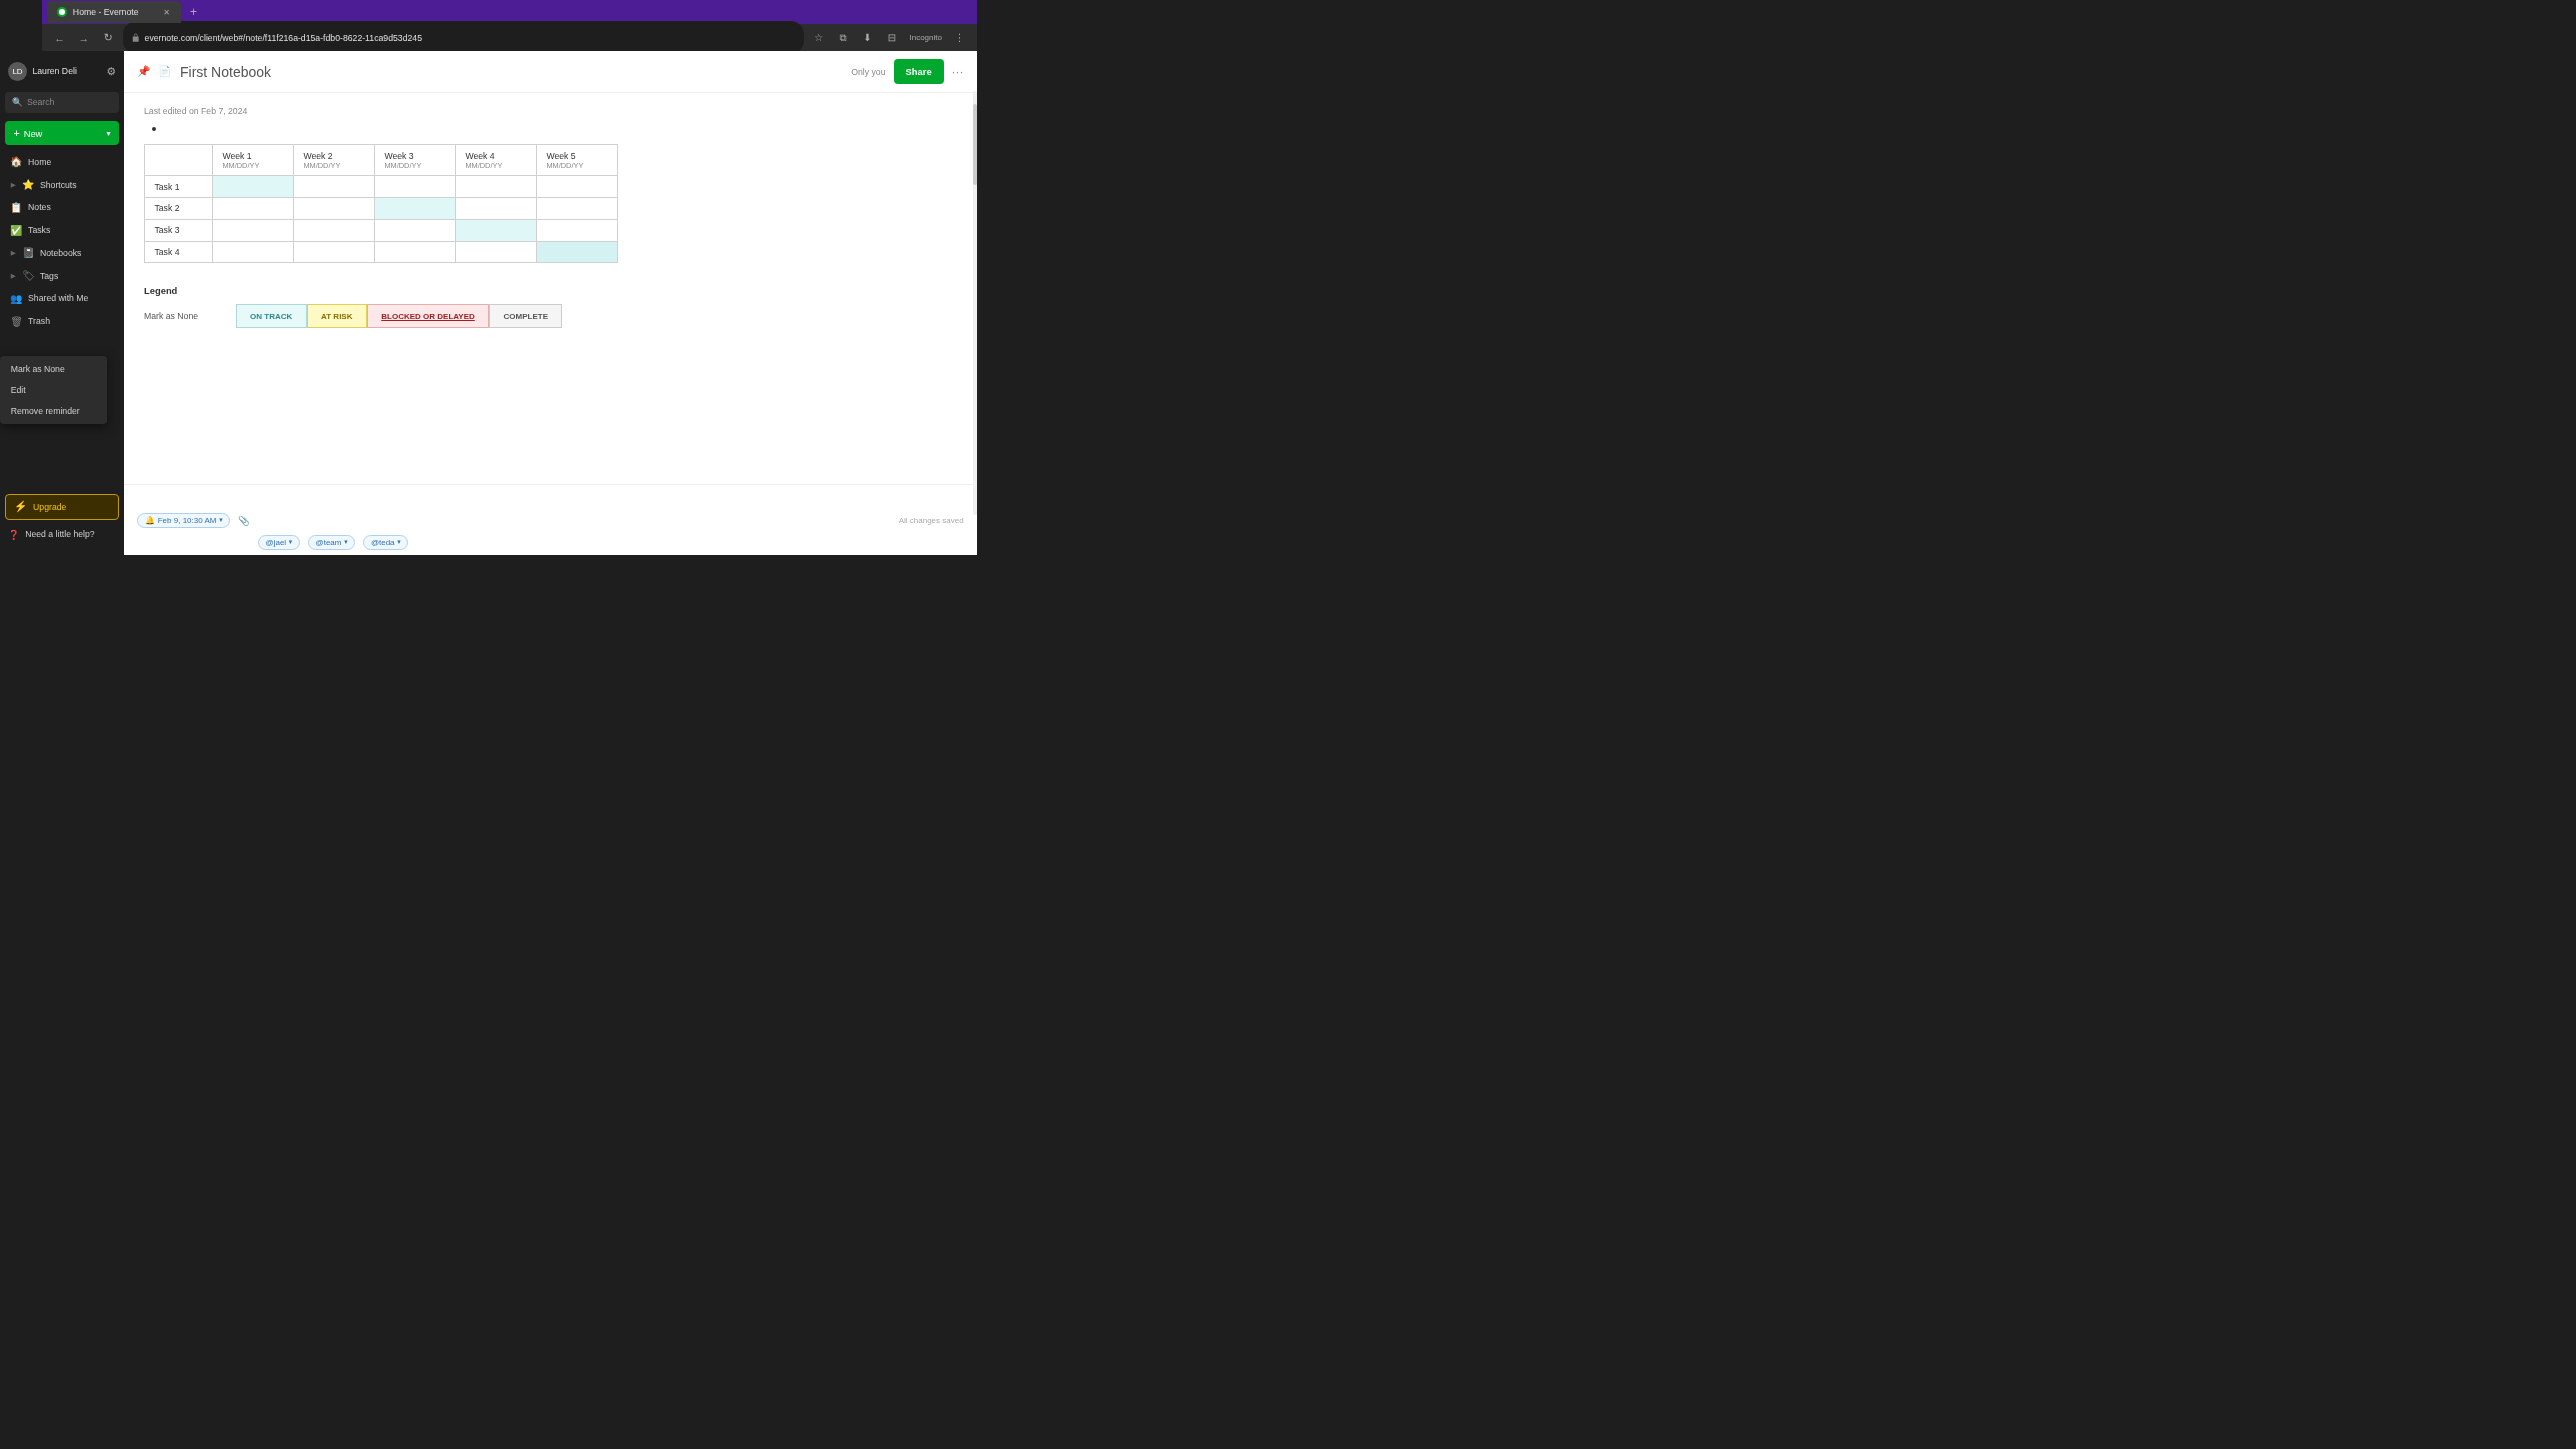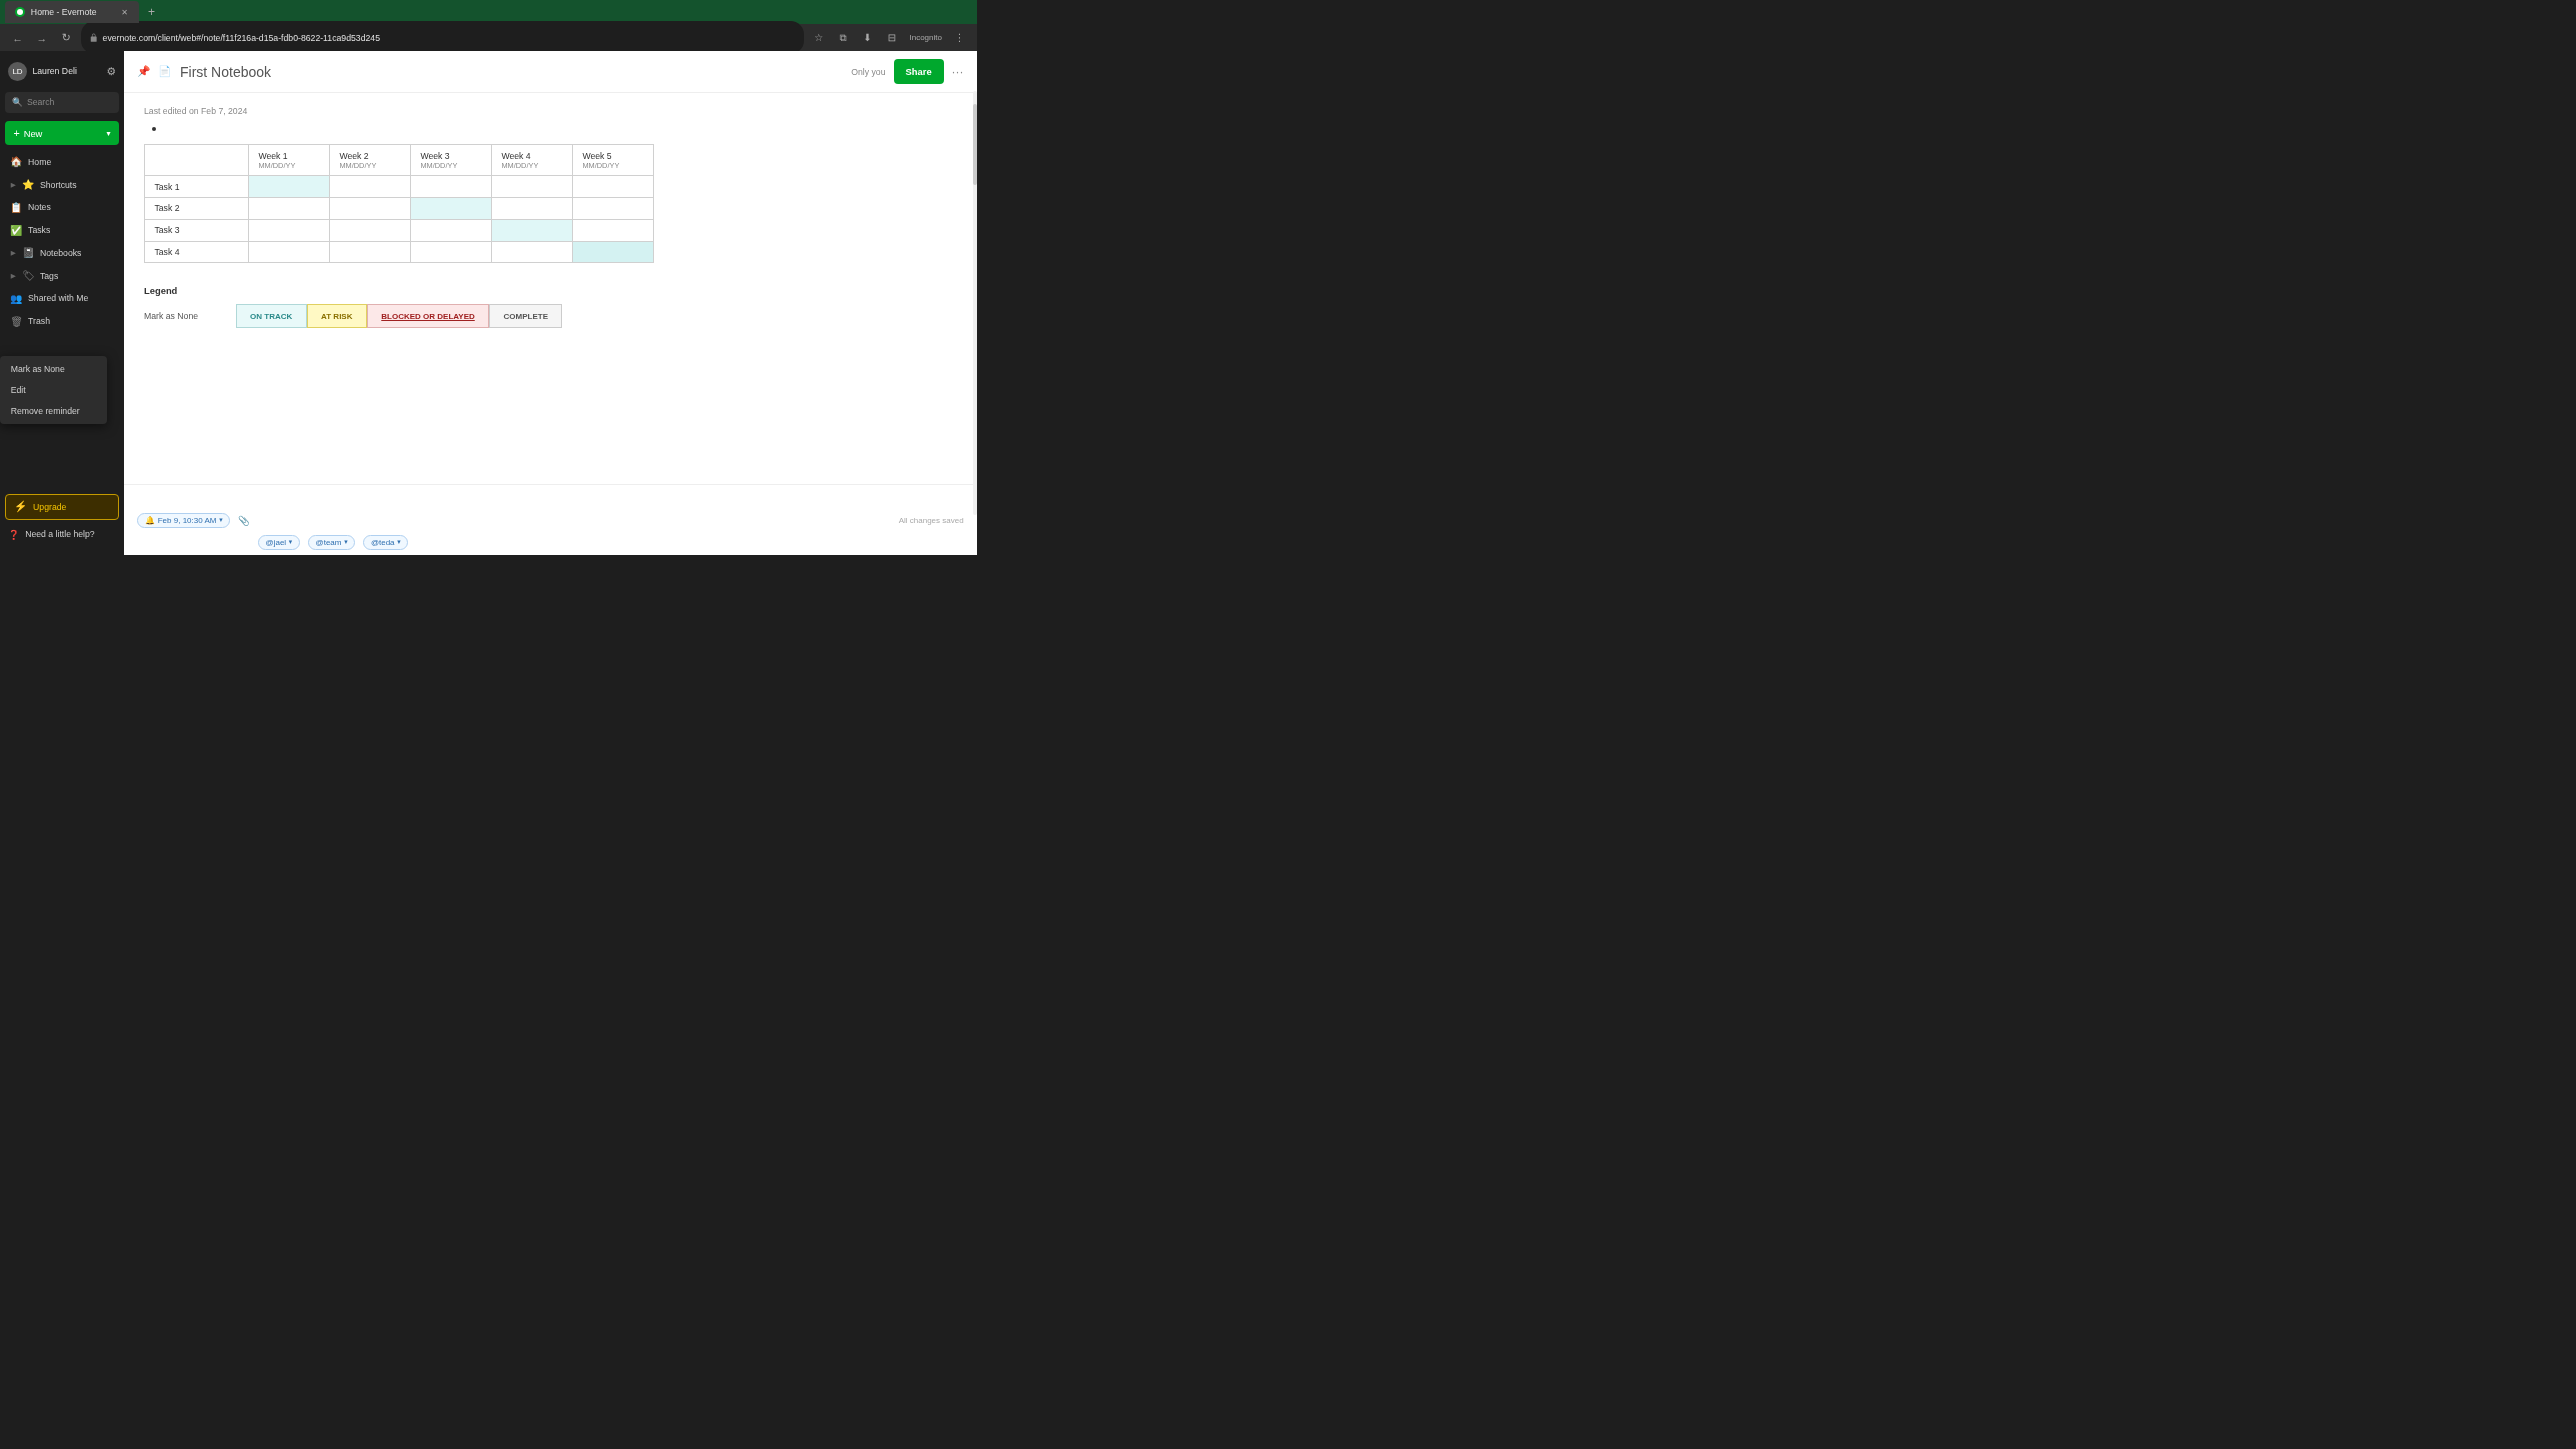--- a/index.html
+++ b/index.html
@@ -1,19 +1,19 @@
 <!DOCTYPE html>
 <html style="font-size:10.7px"><head>
   <meta charset="utf-8">
   <style>
     * { margin: 0; padding: 0; box-sizing: border-box; }
     body { font-family: -apple-system, BlinkMacSystemFont, 'Segoe UI', sans-serif; background: #1e1e1e; width: 977px; height: 555px; overflow: hidden; display: flex; flex-direction: column; }
 
     
-    .browser-chrome { background: #14532d; flex-shrink: 0; }
+    .browser-chrome { background: #4c1d95; flex-shrink: 0; margin-left: 42px; }
     .tab-bar { display: flex; align-items: center; padding: 0 5.4px; height: 24px; }
     .tab { display: flex; align-items: center; gap: 5.4px; background: #3c3c3c; border-radius: 4px 4px 0 0; padding: 0 9.4px; height: 21.5px; color: #e0e0e0; font-size: 8.7px; min-width: 134px; position: relative; }
     .tab .tab-favicon { width: 10.7px; height: 10.7px; background: #00a82d; border-radius: 50%; flex-shrink: 0; display: flex; align-items: center; justify-content: center; }
     .tab .tab-favicon::after { content: ''; display: block; width: 6.7px; height: 6.7px; background: white; border-radius: 50%; }
     .tab-close { margin-left: auto; width: 10.7px; height: 10.7px; display: flex; align-items: center; justify-content: center; border-radius: 2px; cursor: pointer; color: #aaa; font-size: 8px; }
     .new-tab-btn { width: 19px; height: 19px; display: flex; align-items: center; justify-content: center; border-radius: 50%; cursor: pointer; color: #aaa; font-size: 12px; margin-left: 2.7px; }
     .nav-bar { display: flex; align-items: center; padding: 2.7px 8px; gap: 5.4px; height: 27px; background: #2d2d2d; }
     .nav-btn { width: 19px; height: 19px; display: flex; align-items: center; justify-content: center; border-radius: 50%; cursor: pointer; color: #aaa; font-size: 10.7px; }
     .address-bar { flex: 1; background: #1e1e1e; border-radius: 13.4px; height: 33px; display: flex; align-items: center; padding: 0 8px; gap: 4px; }
     .address-text { color: #e0e0e0; font-size: 8.7px; flex: 1; }
@@ -69,21 +69,21 @@
     
     .gantt-table { border-collapse: collapse; margin-bottom: 21.5px; min-width: 402px; }
     .gantt-table th, .gantt-table td { border: 0.7px solid #d0d0d0; padding: 5.4px 9.4px; }
     .gantt-table th { background: #fff; font-weight: 500; font-size: 8.7px; color: #333; text-align: left; }
     .gantt-table td { font-size: 8.7px; color: #333; background: #fff; }
     .gantt-table .week-header { min-width: 81px; }
     .gantt-table .date-sub { font-size: 7.4px; color: #888; font-weight: 400; }
     .gantt-table .task-cell { background: #fff; min-width: 54px; }
     .gantt-table .highlight-cyan { background: #e0f7f7; }
     .gantt-table .highlight-cyan2 { background: #d4f2f2; }
-    .first-col { width: 104px; font-weight: 500; margin-left: 8px; }
+    .first-col { width: 68px; font-weight: 500; margin-left: 8px; }
 
     
     .legend-title { font-size: 9.4px; font-weight: 600; color: #333; margin-bottom: 8px; }
     .legend-row { display: flex; align-items: center; gap: 0; }
     .legend-label { color: #555; font-size: 8.7px; margin-right: 10.7px; width: 81px; }
     .legend-item { padding: 6.7px 13.4px; font-size: 8px; font-weight: 600; border: 0.7px solid #ccc; }
     .legend-on-track { background: #e8f9f9; color: #2a8a8a; border-color: #b0d8d8; }
     .legend-at-risk { background: #fff9c4; color: #8a7000; border-color: #e0d060; }
     .legend-blocked { background: #fce8e8; color: #a02020; border-color: #e0b0b0; text-decoration: underline; }
     .legend-complete { background: #f5f5f5; color: #555; border-color: #ccc; }

